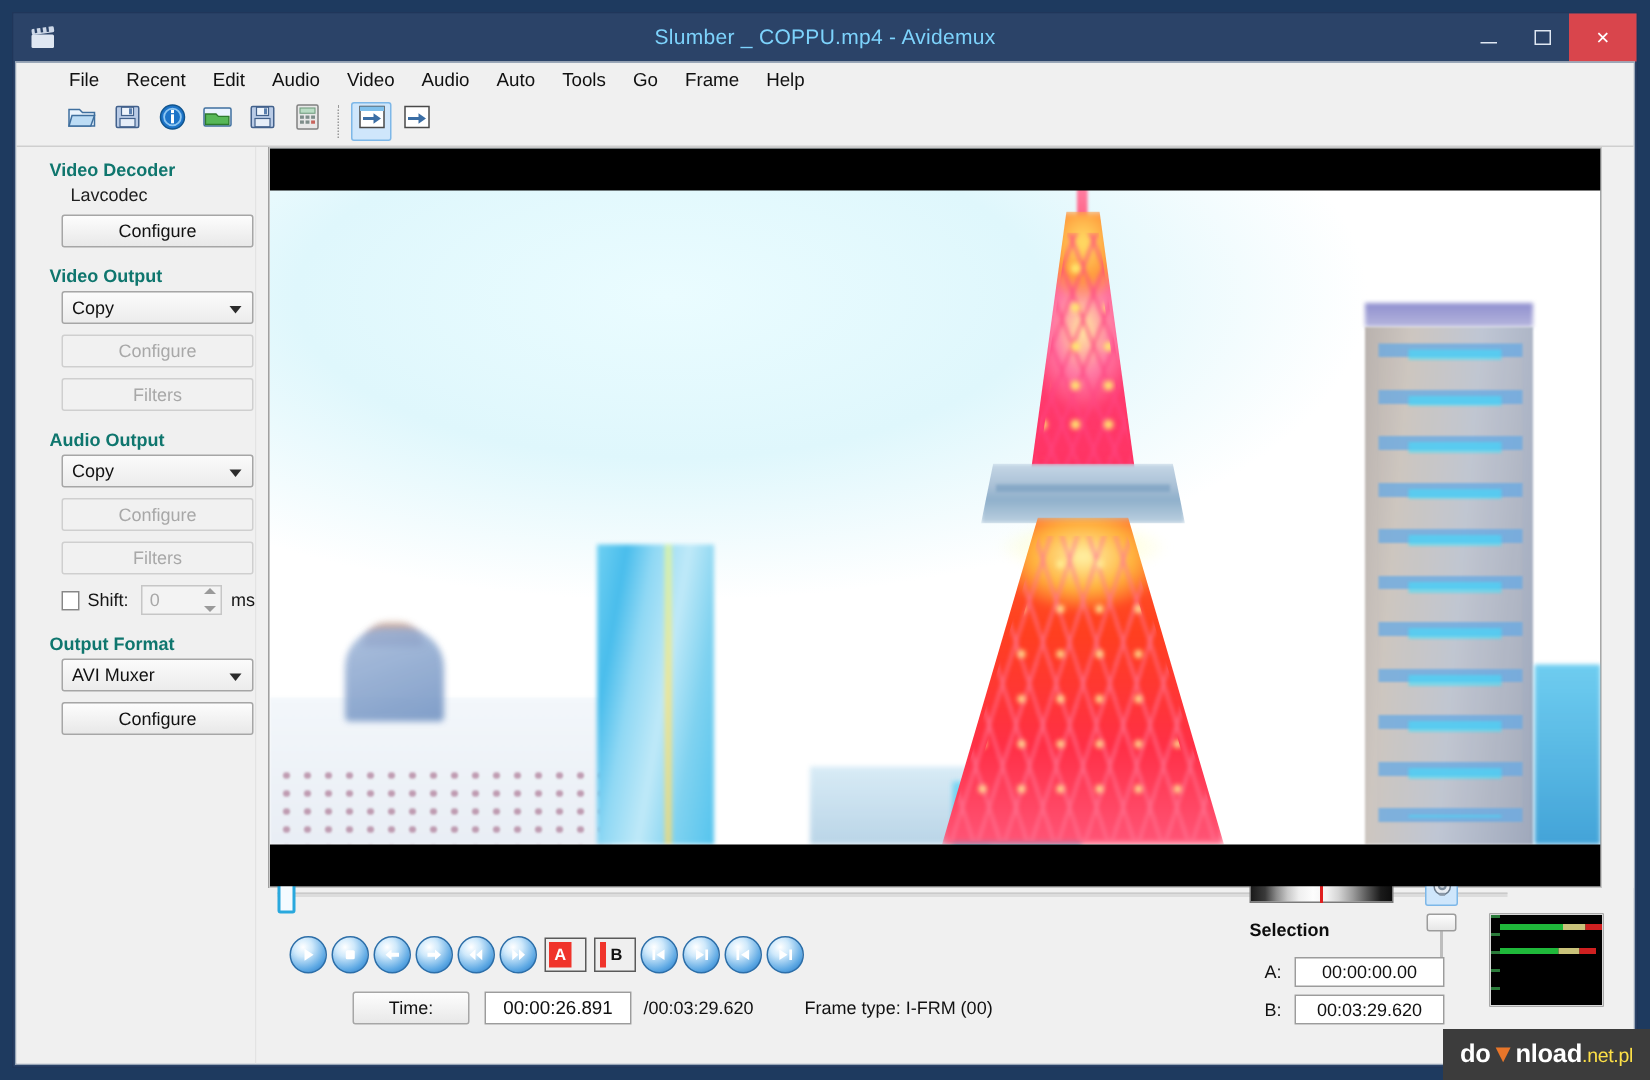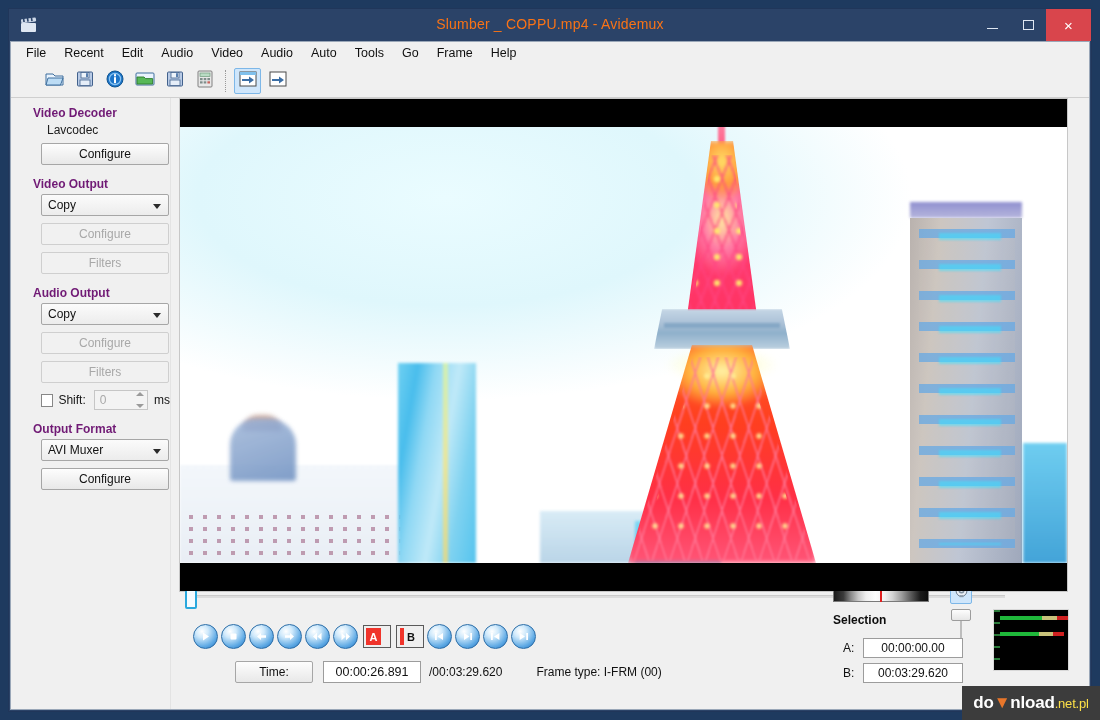--- a/index.html
+++ b/index.html
@@ -33,21 +33,21 @@
     flex: 0 0 32px;
   }
   .title-icon {
     position: absolute; left: 10px; top: 6px;
     width: 20px; height: 20px;
   }
   .title-text {
     position: absolute;
     left: 0; right: 0; top: 7px;
     text-align: center;
-    color: #f97316;
+    color: #7dd3fc;
     font-size: 14px;
     letter-spacing: .2px;
   }
   .win-btns {
     position: absolute; right: 0; top: 0;
     height: 32px; display: flex;
   }
   .win-btn {
     width: 36px; height: 32px;
     display: flex; align-items: center; justify-content: center;
@@ -65,21 +65,21 @@
     border: 1px solid #9aa7b8;
     margin: 0 1px 1px 1px;
     display: flex; flex-direction: column;
     position: relative;
   }
 
   
   .menubar {
     height: 22px;
     display: flex; align-items: center;
-    padding-left: 6px;
+    padding-left: 26px;
     background: #f0f0f0;
     font-size: 12.5px; color: #101010;
     flex: 0 0 22px;
   }
   .menu-item { padding: 2px 9px; cursor: default; }
 
   
   .toolbar {
     height: 34px;
     display: flex; align-items: center;
@@ -109,21 +109,21 @@
 
   
   .leftpanel {
     width: 160px;
     background: #f0f0f0;
     padding: 8px 0 0 0;
     flex: 0 0 160px;
     border-right: 1px solid #e3e3e3;
   }
   .grp-title {
-    font-size: 12px; font-weight: bold; color: #701a75;
+    font-size: 12px; font-weight: bold; color: #0f766e;
     margin: 0 0 3px 22px;
   }
   .grp-title.spaced { margin-top: 12px; }
   .sub-label {
     font-size: 12px; color: #202020;
     margin: 0 0 6px 36px;
   }
   .ctrl-row { padding: 0 12px 0 30px; }
   .btn {
     display: block;

